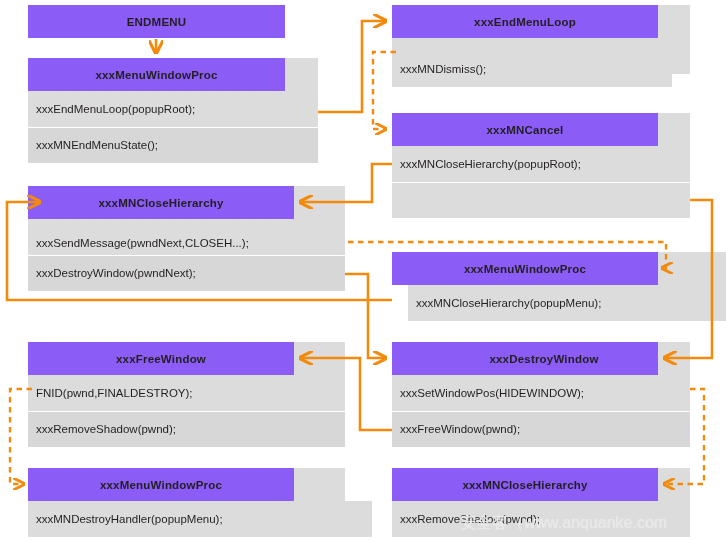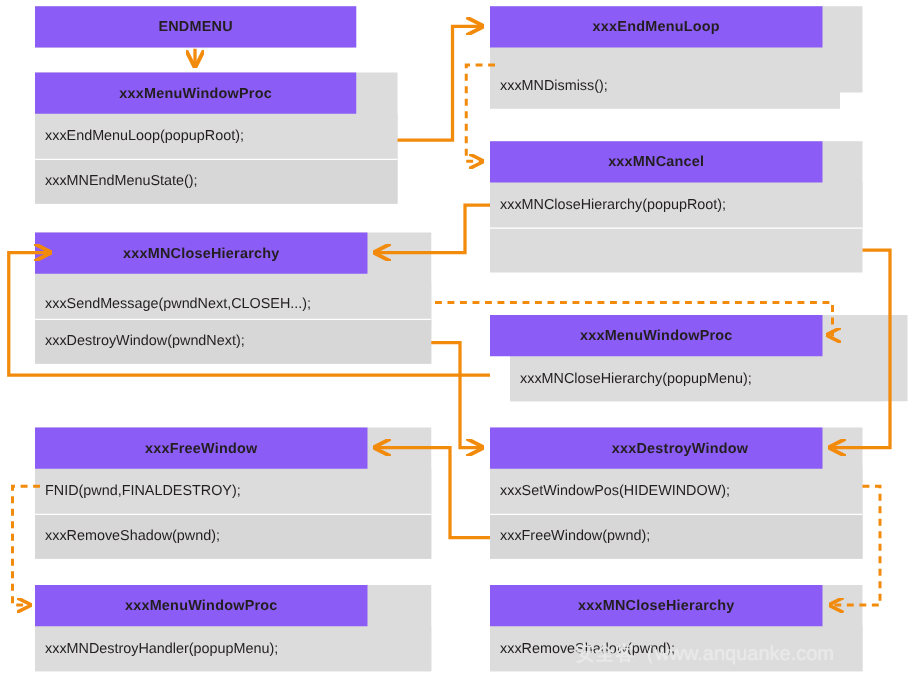--- a/index.html
+++ b/index.html
@@ -146,21 +146,21 @@
     <div class="node-body" style="left:392px; top:342px; width:298px; height:105px;padding-left:16px;">
       <div class="row" style="top:33px; width:298px; height:36px;">xxxSetWindowPos(HIDEWINDOW);</div>
       <div class="row alt" style="top:69px; width:298px; height:36px;">xxxFreeWindow(pwnd);</div>
       <div class="row-sep" style="left:0; top:69px; width:298px;"></div>
     </div>
     <div class="node-header" style="left:392px; top:342px; width:266px; height:33px;padding-left:38px;">xxxDestroyWindow</div>
   </div>
 
   <div class="node">
     <div class="node-body" style="left:28px; top:468px; width:317px; height:69px;">
-      <div class="row" style="top:33px; width:317px; height:36px;">xxxMNDestroyHandler(popupMenu);</div>
+      <div class="row" style="top:33px; width:344px; height:36px;">xxxMNDestroyHandler(popupMenu);</div>
     </div>
     <div class="node-header" style="left:28px; top:468px; width:266px; height:33px;">xxxMenuWindowProc</div>
   </div>
 
   <div class="node">
     <div class="node-body" style="left:392px; top:468px; width:298px; height:69px;">
       <div class="row" style="top:33px; width:298px; height:36px;">xxxRemoveShadow(pwnd);</div>
     </div>
     <div class="node-header" style="left:392px; top:468px; width:266px; height:33px;">xxxMNCloseHierarchy</div>
   </div>

